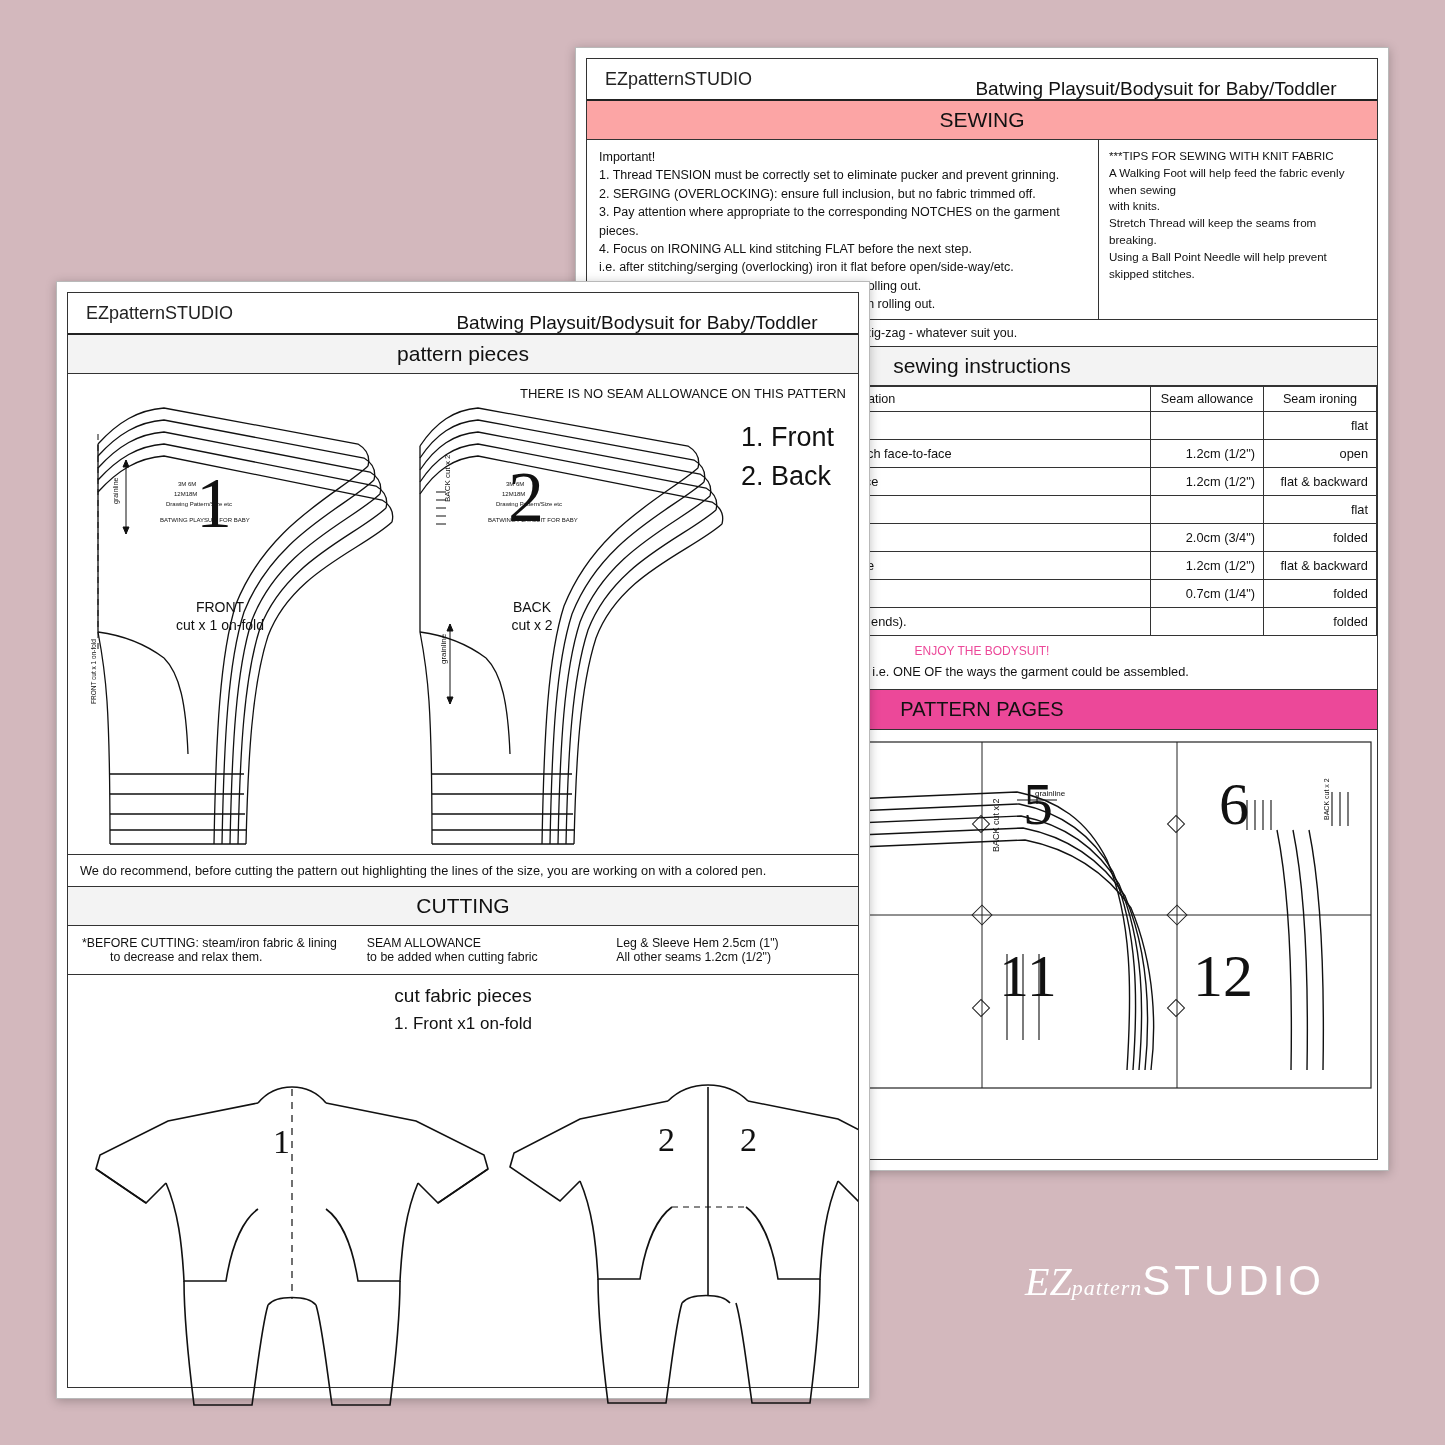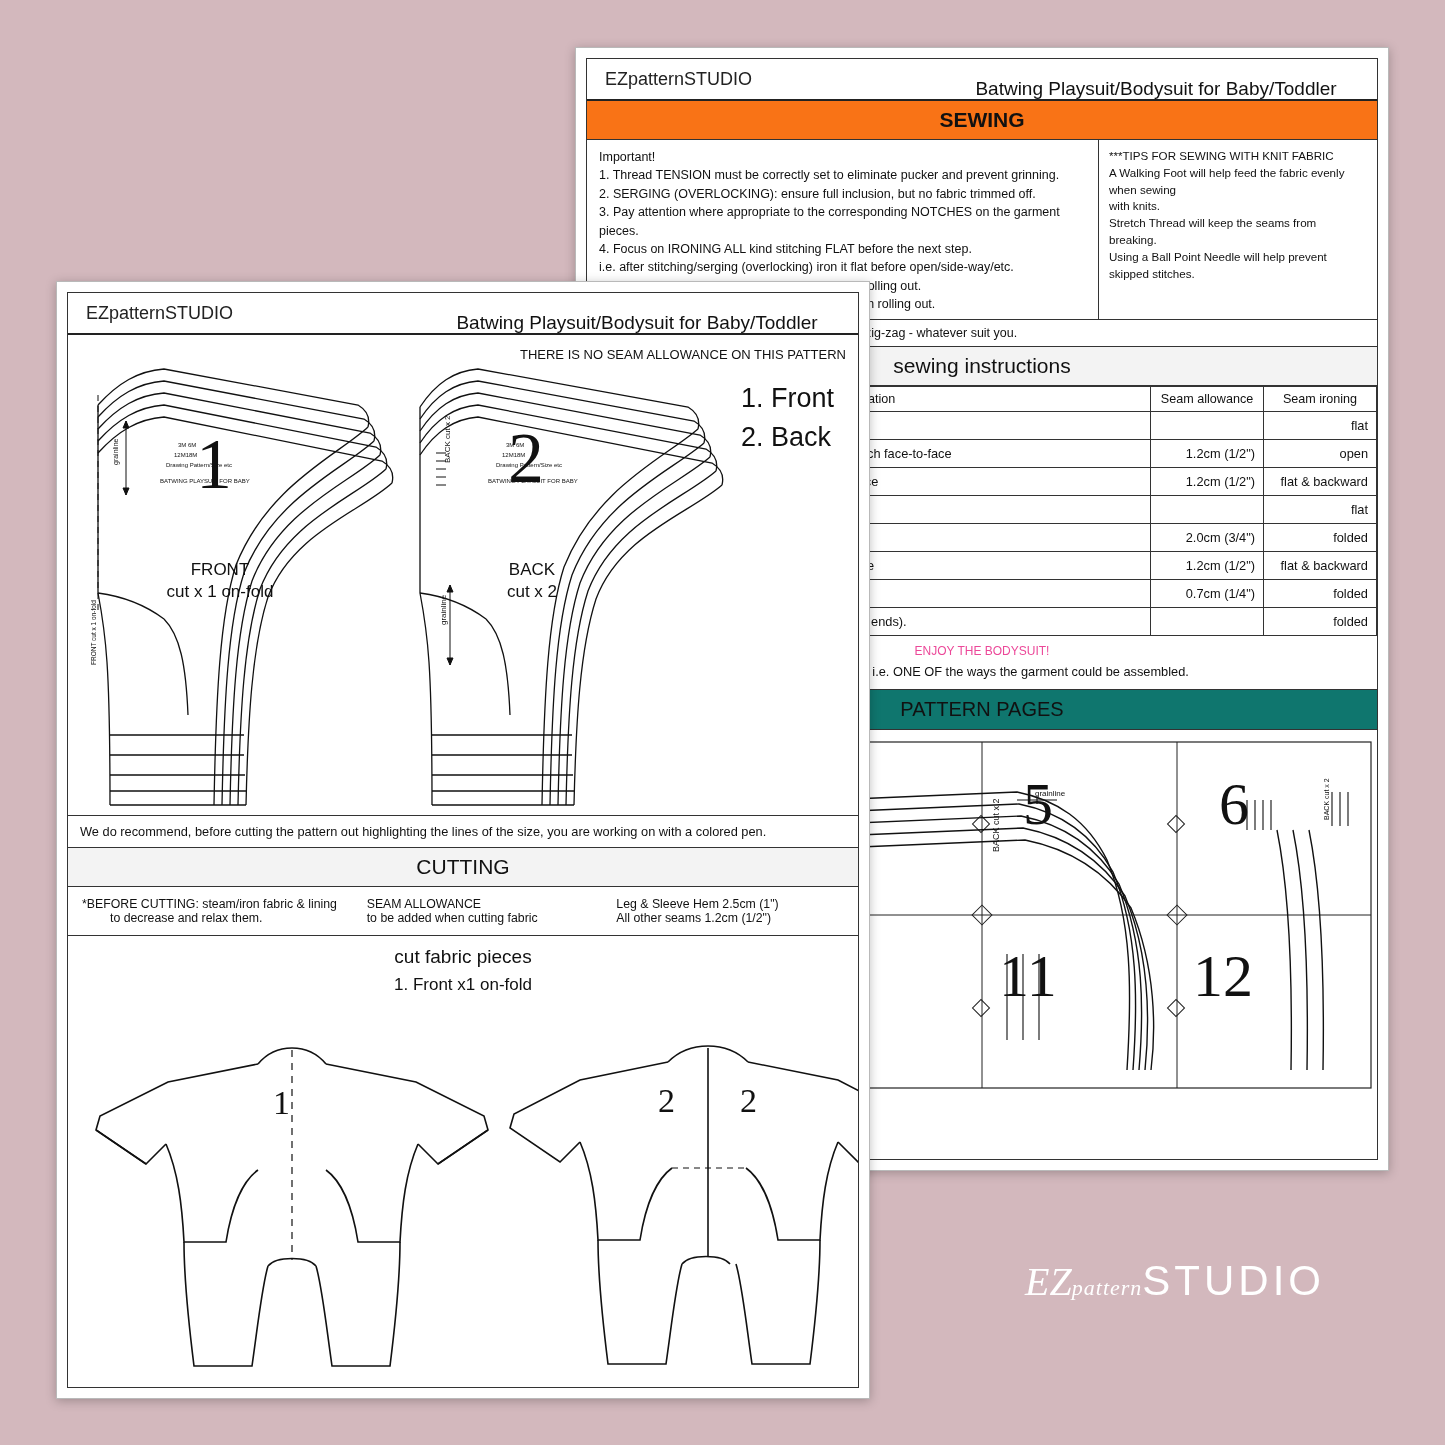--- a/index.html
+++ b/index.html
@@ -32,49 +32,49 @@
   .hdr .brand{
     width:330px;padding-left:18px;font-size:18px;color:#222;
   }
   .hdr .title{
     flex:1;text-align:center;font-size:19px;color:#111;margin-top:20px;
   }
   .bandrow{
     border-bottom:1px solid #333;background:#f3f3f3;text-align:center;
     font-size:21px;padding:7px 0;color:#111;
   }
-  .band-white{background:#f97316;font-weight:bold;}
+  .band-white{background:#fca5a5;}
   .twocol{display:flex;border-bottom:1px solid #333;}
   .col-left{flex:1;padding:8px 10px 6px 12px;border-right:1px solid #333;}
   .col-right{width:258px;padding:8px 10px 6px 10px;}
   .imp{font-size:12.5px;color:#111;line-height:1.47;}
   .tips{font-size:11.6px;color:#111;line-height:1.45;}
   .smallnote{font-size:12.5px;padding:6px 12px;border-bottom:1px solid #333;color:#111;}
   table.tbl{width:100%;border-collapse:collapse;font-size:12.8px;}
   table.tbl td{border:1px solid #333;padding:6px 8px;color:#111;}
   table.tbl td.c{text-align:right;}
   table.tbl th{border:1px solid #333;padding:5px 6px;font-weight:normal;font-size:12.6px;color:#111;}
   .w-sa{width:100px;}
   .w-si{width:100px;}
   .enjoy{font-size:12px;text-align:center;padding:8px 0 2px 0;color:#ec4899;}
   .suggestion{font-size:12.8px;padding:4px 0 10px 20px;color:#111;}
-  .pp-band{border-top:1px solid #333;border-bottom:1px solid #333;background:#0f766e;text-align:center;font-size:20px;padding:8px 0;color:#111;}
+  .pp-band{border-top:1px solid #333;border-bottom:1px solid #333;background:#ec4899;text-align:center;font-size:20px;padding:8px 0;color:#111;}
   .pp-area{position:relative;height:370px;border:0;overflow:hidden;background:#fff;}
   .pp-grid{position:absolute;left:0;top:10px;width:100%;height:350px;}
   .pgnum{position:absolute;font-size:60px;color:#111;font-family:"Liberation Serif",serif;}
   
   #sheet-front{
     left:56px;top:281px;width:812px;height:1116px;
     border:1px solid #b9b9b9;
   }
   .pattern-area{position:relative;height:480px;border-bottom:1px solid #333;overflow:hidden;}
   .noseam{position:absolute;right:12px;top:12px;font-size:13px;color:#111;}
   .fb-list{position:absolute;right:24px;top:44px;text-align:left;font-size:27px;line-height:1.45;color:#111;}
   .bignum{position:absolute;font-size:72px;color:#111;font-family:"Liberation Serif",serif;}
-  .piecelbl{position:absolute;font-size:17px;text-align:center;color:#111;line-height:1.3;}
+  .piecelbl{position:absolute;font-size:14px;text-align:center;color:#111;line-height:1.3;}
   .recommend{font-size:12.8px;padding:8px 10px 8px 12px;border-bottom:1px solid #333;color:#111;}
   .cut-info{display:flex;border-bottom:1px solid #333;font-size:12.3px;color:#111;}
   .cut-info .ci1{flex:1.15;padding:10px 8px 10px 14px;}
   .cut-info .ci2{flex:1;padding:10px 8px;}
   .cut-info .ci3{flex:1;padding:10px 8px;}
   .cutpieces-title{text-align:center;font-size:19px;padding:10px 0 4px 0;color:#111;}
   .cutlist{text-align:center;font-size:17px;line-height:1.5;color:#111;padding-bottom:6px;}
   .garments{position:relative;height:380px;}
   .gnum{position:absolute;font-size:34px;color:#111;font-family:"Liberation Serif",serif;}
   
@@ -242,20 +242,21 @@
 </div>
 
 <div class="sheet" id="sheet-front">
   <div class="inner">
 
     <div class="hdr">
       <div class="brand">EZpatternSTUDIO</div>
       <div class="title">Batwing Playsuit/Bodysuit for Baby/Toddler</div>
     </div>
 
+    <div class="bandrow">pattern pieces</div>
 
     <div class="pattern-area">
       <div class="noseam">THERE IS NO SEAM ALLOWANCE ON THIS PATTERN</div>
       <div class="fb-list">
         <div>1. Front</div>
         <div>2. Back</div>
       </div>
 
       <svg width="790" height="478" viewBox="0 0 790 478">
 

